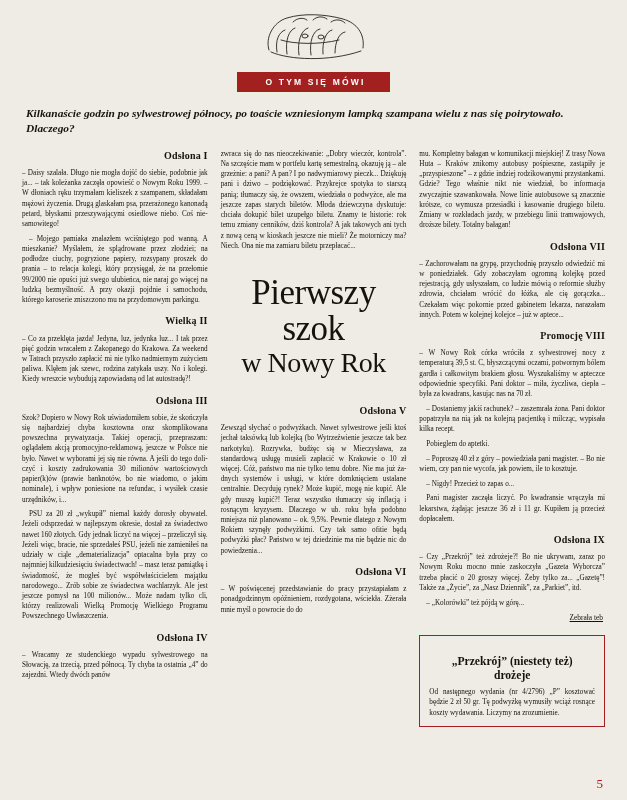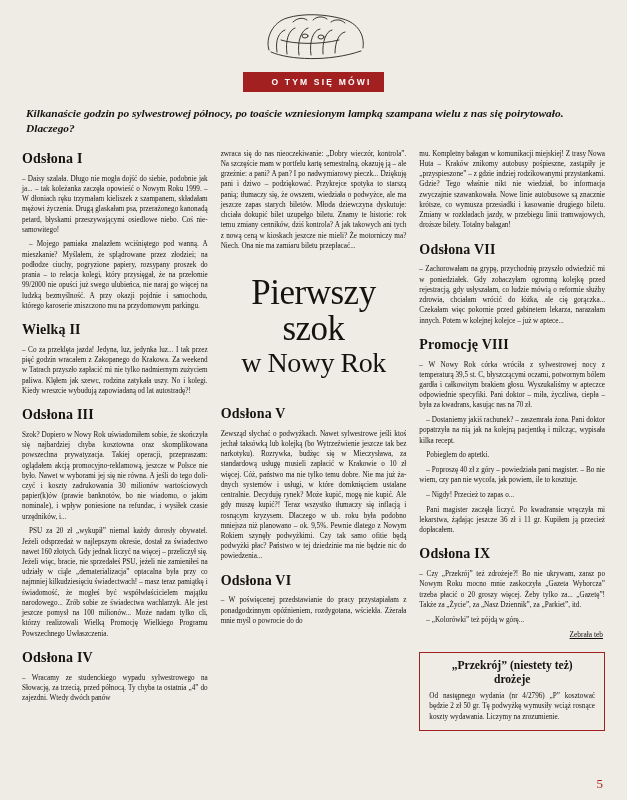--- a/index.html
+++ b/index.html
@@ -38,21 +38,21 @@
     justify-content: center;
     margin-top: 2px;
   }
   .ribbon {
     background: #a32020;
     color: #fff;
     font-family: "Liberation Sans", sans-serif;
     font-size: 8.5px;
     font-weight: bold;
     letter-spacing: 2.2px;
-    padding: 5px 12px 5px 28px;
+    padding: 5px 24px 5px 28px;
     text-align: center;
   }
 
   .standfirst {
     margin: 14px 4px 12px 4px;
     text-align: left;
     font-style: italic;
     font-size: 11.4px;
     font-weight: bold;
     line-height: 1.35;
@@ -69,23 +69,23 @@
     font-size: 7.2px;
     line-height: 1.42;
     text-align: justify;
     position: relative;
   }
   .col p { margin: 0 0 4.5px 0; text-indent: 0; }
   .col p.ind { text-indent: 7px; }
 
   h3.sub {
     font-family: "Liberation Serif", serif;
-    font-size: 14px;
-    font-weight: bold;
-    text-align: left;
+    font-size: 10px;
+    font-weight: bold;
+    text-align: right;
     margin: 9px 0 5px 0;
     letter-spacing: .2px;
   }
   h3.sub.first { margin-top: 0; }
 
   
   .headline {
     font-family: "Liberation Serif", serif;
     font-size: 35px;
     line-height: 1.02;
@@ -103,21 +103,21 @@
     font-style: normal;
     margin-top: 5px;
     padding-right: 2px;
     text-decoration: underline;
   }
 
   
   .notice {
     border: 1.6px solid #a32020;
     margin-top: 12px;
-    padding: 6px 9px 8px 9px;
+    padding: 19px 9px 8px 9px;
     background: #efece5;
   }
   .notice .nhead {
     font-family: "Liberation Serif", serif;
     font-weight: bold;
     font-size: 11.6px;
     text-align: center;
     line-height: 1.15;
     margin-bottom: 5px;
   }

